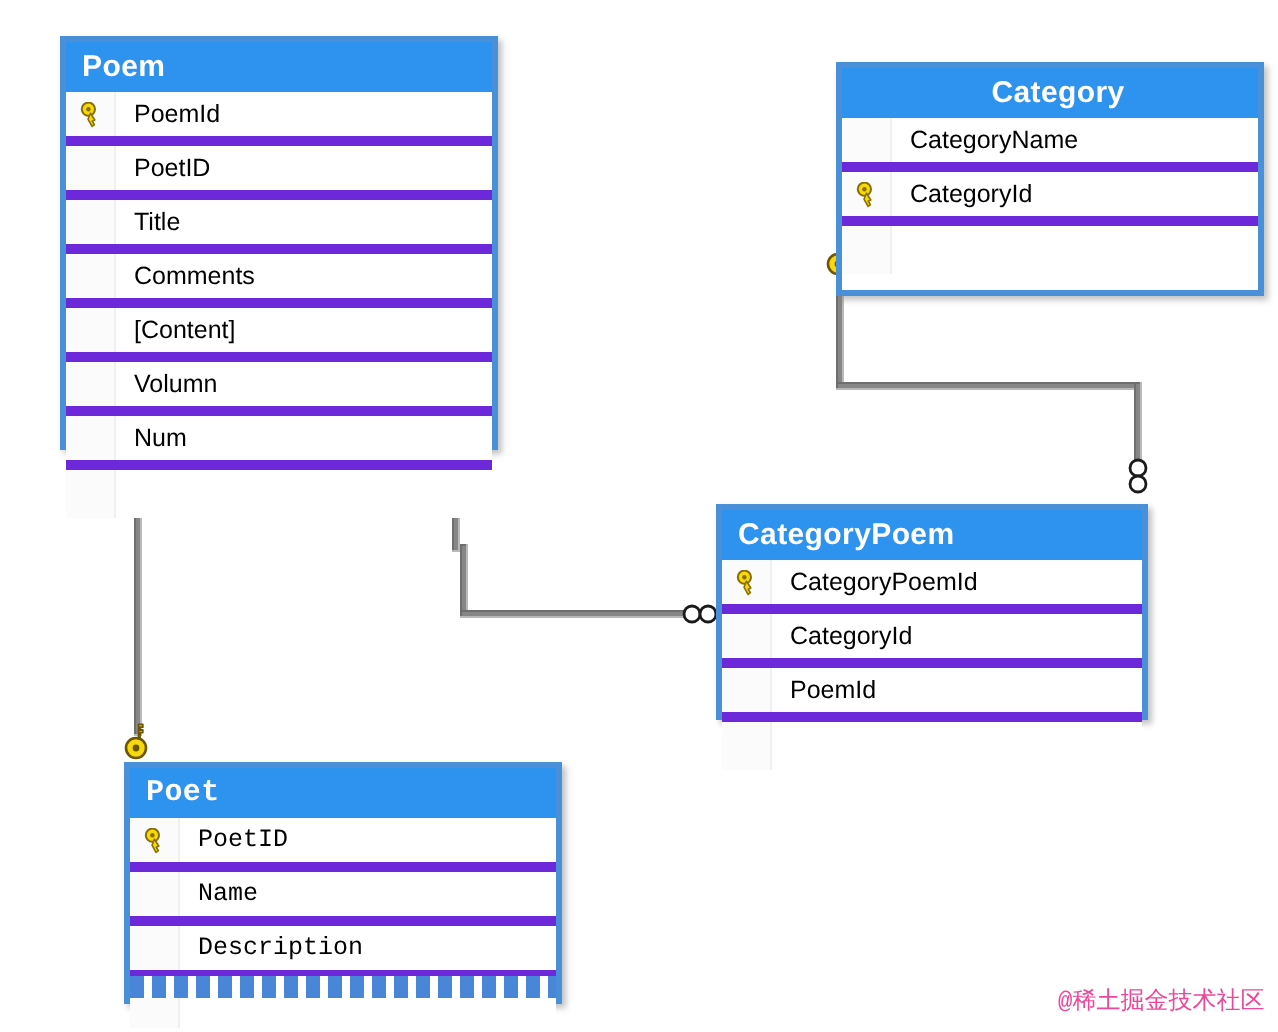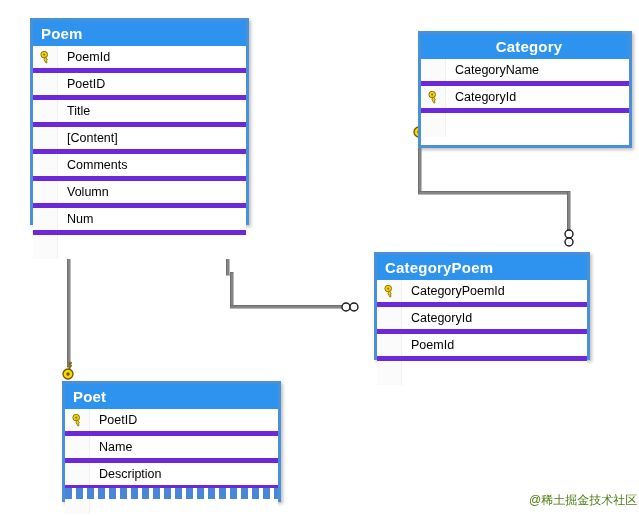--- a/index.html
+++ b/index.html
@@ -97,23 +97,23 @@
       repeating-linear-gradient(
         90deg,
         #4a86d8 0px, #4a86d8 7px,
         #ffffff 7px, #ffffff 11px
       );
   }
 
   .watermark {
     position: absolute;
     font-size: 12px;
-    color: #4d7c0f;
+    color: #ec4899;
     white-space: nowrap;
-    font-family: Liberation Sans, sans-serif;
+    font-family: Liberation Mono, monospace;
   }
 </style>
 </head>
 <body>
 
 <div id="canvas">
     <div class="seg v" style="left: 55px; top: 231px; height: 137px;"></div>
     <div class="marker" style="left: 50px; top: 222px;"><svg width="14" height="20" viewBox="0 0 14 20" xmlns="http://www.w3.org/2000/svg">
         <circle cx="7" cy="6" r="4" fill="#ffffff" stroke="#1b1b1b" stroke-width="1.4"></circle>
         <circle cx="7" cy="14" r="4" fill="#ffffff" stroke="#1b1b1b" stroke-width="1.4"></circle>
@@ -163,25 +163,25 @@
         <div class="row">
           <div class="gutter"></div>
           <div class="col-name">PoetID</div>
         </div>
         <div class="row">
           <div class="gutter"></div>
           <div class="col-name">Title</div>
         </div>
         <div class="row">
           <div class="gutter"></div>
+          <div class="col-name">Comments</div>
+        </div>
+        <div class="row">
+          <div class="gutter"></div>
           <div class="col-name">[Content]</div>
-        </div>
-        <div class="row">
-          <div class="gutter"></div>
-          <div class="col-name">Comments</div>
         </div>
         <div class="row">
           <div class="gutter"></div>
           <div class="col-name">Volumn</div>
         </div>
         <div class="row">
           <div class="gutter"></div>
           <div class="col-name">Num</div>
         </div>
         <div class="row empty">
@@ -204,21 +204,21 @@
               <path d="M5.2 5.6 L7.4 9.0 L6.1 9.6 L7.2 11.3 L6.0 12.2 L4.0 8.6 Z" fill="#f7d90b" stroke="#8a6d00" stroke-width="0.8" stroke-linejoin="round"></path>
             </svg>
           </div>
           <div class="col-name">CategoryId</div>
         </div>
         <div class="row empty">
           <div class="gutter"></div>
         </div>
       </div>
     </div>
-    <div class="table" style="left: 362px; top: 252px; width: 216px; height: 108px; border-color: rgb(74, 144, 217);">
+    <div class="table" style="left: 346px; top: 252px; width: 216px; height: 108px; border-color: rgb(74, 144, 217);">
       <div class="table-header" style="background: rgb(46, 146, 239);">CategoryPoem</div>
       <div class="table-body">
         <div class="row">
           <div class="gutter">
             <svg class="key-icon" viewBox="0 0 11 13" xmlns="http://www.w3.org/2000/svg">
               <circle cx="4.2" cy="3.6" r="3.3" fill="#f7d90b" stroke="#8a6d00" stroke-width="1"></circle>
               <circle cx="4.2" cy="3.6" r="1.1" fill="#8a6d00"></circle>
               <path d="M5.2 5.6 L7.4 9.0 L6.1 9.6 L7.2 11.3 L6.0 12.2 L4.0 8.6 Z" fill="#f7d90b" stroke="#8a6d00" stroke-width="0.8" stroke-linejoin="round"></path>
             </svg>
           </div>
@@ -230,21 +230,21 @@
         </div>
         <div class="row">
           <div class="gutter"></div>
           <div class="col-name">PoemId</div>
         </div>
         <div class="row empty">
           <div class="gutter"></div>
         </div>
       </div>
     </div>
-    <div class="table" style="left: 50px; top: 381px; width: 219px; height: 121px; border-color: rgb(74, 144, 217);">
+    <div class="table" style="left: 50px; top: 381px; width: 219px; height: 121px; border-color: rgb(74, 144, 217); font-family: Liberation Mono, monospace;">
       <div class="table-header" style="background: rgb(46, 146, 239);">Poet</div>
       <div class="table-body">
         <div class="row">
           <div class="gutter">
             <svg class="key-icon" viewBox="0 0 11 13" xmlns="http://www.w3.org/2000/svg">
               <circle cx="4.2" cy="3.6" r="3.3" fill="#f7d90b" stroke="#8a6d00" stroke-width="1"></circle>
               <circle cx="4.2" cy="3.6" r="1.1" fill="#8a6d00"></circle>
               <path d="M5.2 5.6 L7.4 9.0 L6.1 9.6 L7.2 11.3 L6.0 12.2 L4.0 8.6 Z" fill="#f7d90b" stroke="#8a6d00" stroke-width="0.8" stroke-linejoin="round"></path>
             </svg>
           </div>

